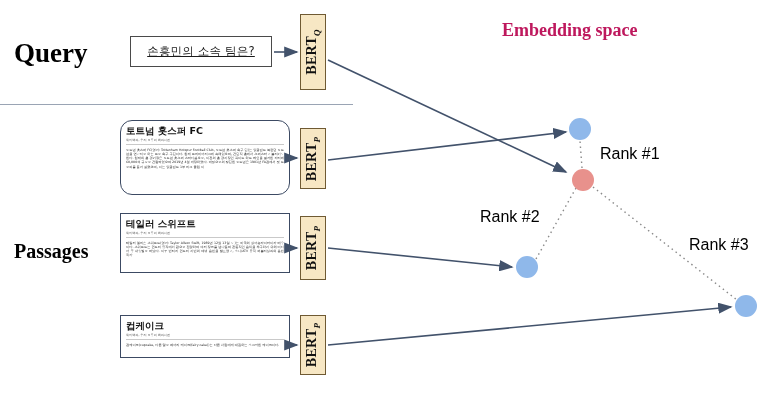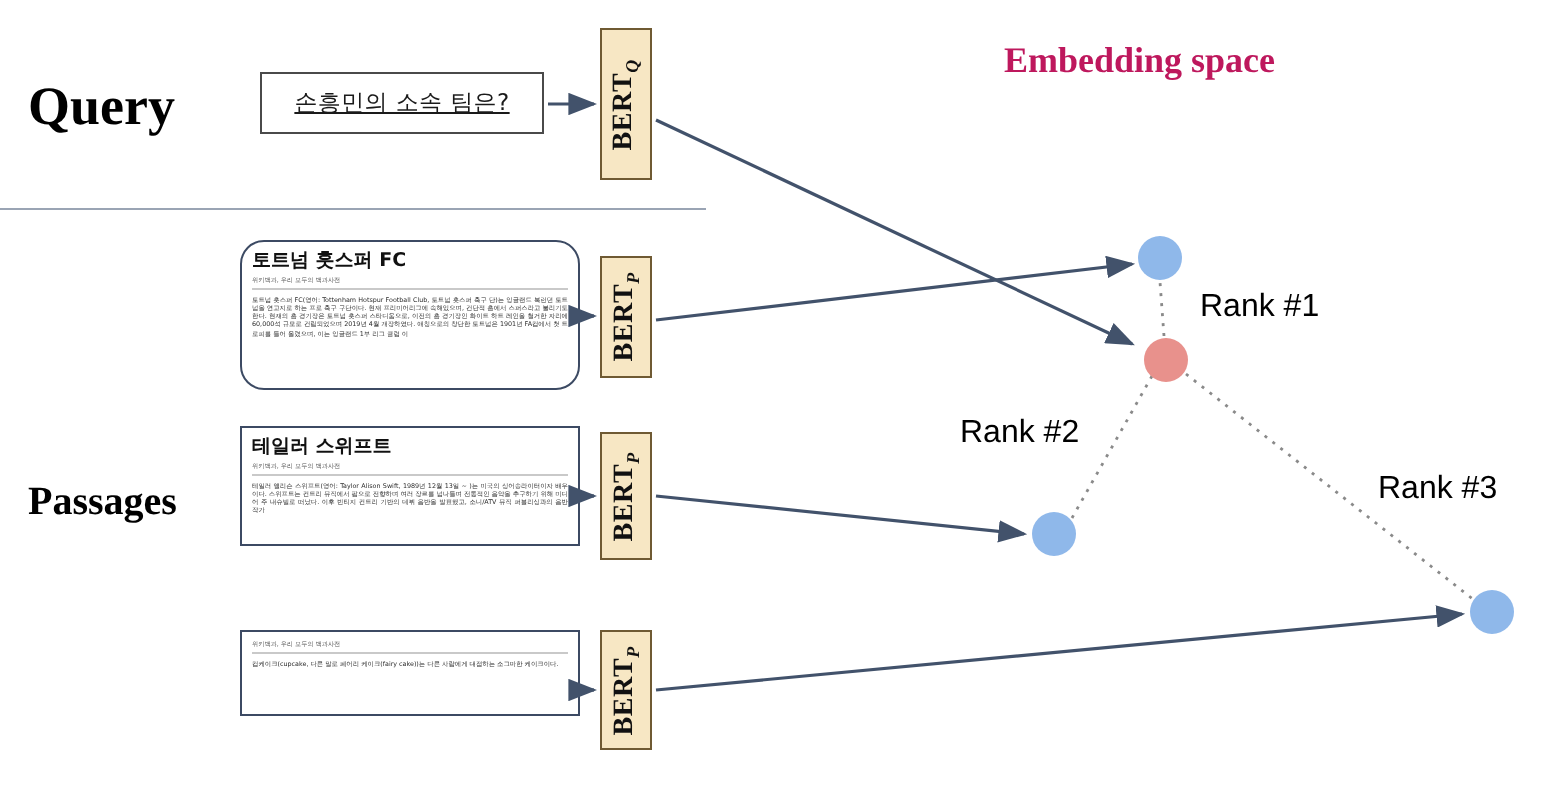--- a/index.html
+++ b/index.html
@@ -108,20 +108,21 @@
     <div class="p-title">토트넘 훗스퍼 FC</div>
     <div class="p-sub">위키백과, 우리 모두의 백과사전</div>
     <div class="p-body">토트넘 홋스퍼 FC(영어: Tottenham Hotspur Football Club, 토트넘 홋스퍼 축구 단)는 잉글랜드 북런던 토트넘을 연고지로 하는 프로 축구 구단이다. 현재 프리미어리그에 속해있으며, 건단적 홈에서 스퍼스라고 불리기도 한다. 현재의 홈 경기장은 토트넘 홋스퍼 스타디움으로, 이전의 홈 경기장인 화이트 하트 레인을 철거한 자리에 60,000석 규모로 건립되었으며 2019년 4월 개장하였다. 애칭으로의 창단한 토트넘은 1901년 FA컵에서 첫 트로피를 들어 올렸으며, 이는 잉글랜드 1부 리그 클럽 이</div>
   </div>
   <div class="passage-card" id="passage-card-1">
     <div class="p-title">테일러 스위프트</div>
     <div class="p-sub">위키백과, 우리 모두의 백과사전</div>
     <div class="p-body">테일러 앨리슨 스위프트(영어: Taylor Alison Swift, 1989년 12월 13일 ~ )는 미국의 싱어송라이터이자 배우이다. 스위프트는 컨트리 뮤직에서 팝으로 전향하며 여러 장르를 넘나들며 전통적인 음악을 추구하기 위해 미디어 주 내슈빌로 떠났다. 이후 빈티지 컨트리 기반의 데뷔 음반을 발표했고, 소니/ATV 뮤직 퍼블리싱과의 음반 작가</div>
   </div>
   <div class="passage-card" id="passage-card-2">
+    <div class="p-title">컵케이크</div>
     <div class="p-sub">위키백과, 우리 모두의 백과사전</div>
     <div class="p-body">컵케이크(cupcake, 다른 말로 페어리 케이크(fairy cake))는 다른 사람에게 대접하는 소그마한 케이크이다.</div>
   </div>
 
   <div class="bert-box" id="bert-q">
     <span class="bert-text"><span>BERT</span><sub>Q</sub></span>
   </div>
   <div class="bert-box" id="bert-p-0">
     <span class="bert-text"><span>BERT</span><sub>P</sub></span>
   </div>

